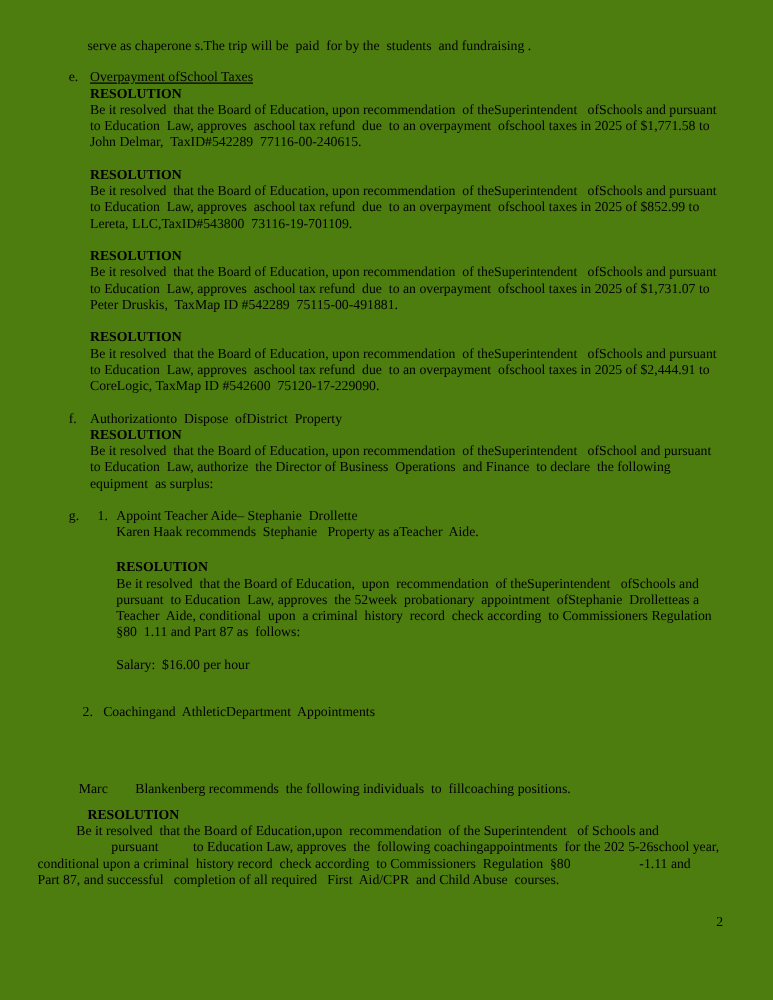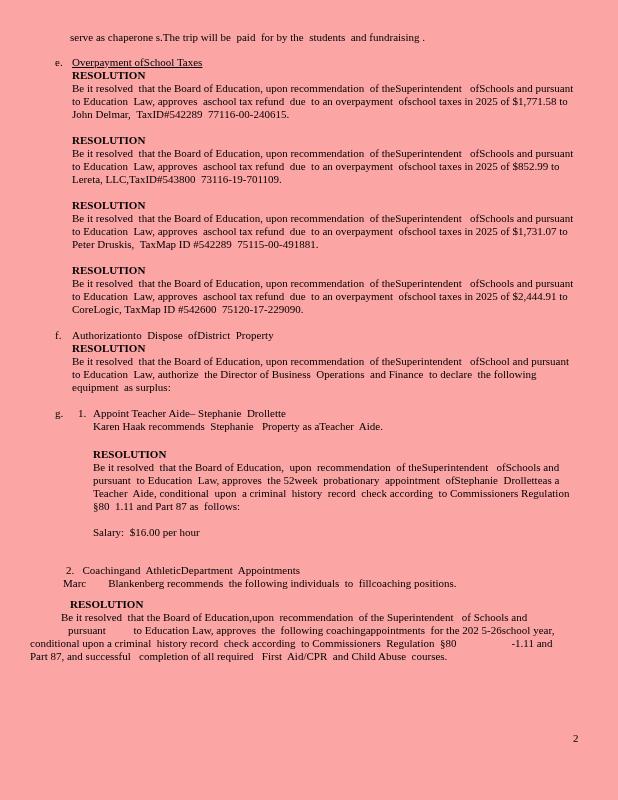--- a/index.html
+++ b/index.html
@@ -1,19 +1,19 @@
 <!DOCTYPE html>
 <html><head>
 <meta charset="utf-8">
 <style>
   html,body { margin:0; padding:0; background:#ffffff; }
   .page {
     position:relative;
     width:618px; height:800px;
-    background:#fca5a5;
+    background:#4d7c0f;
     color:#000000;
     font-family:"Liberation Serif","DejaVu Serif",serif;
     font-size:11px;
     line-height:13px;
     box-sizing:border-box;
     padding-top:31px;
     overflow:hidden;
   }
   .t { white-space:pre-wrap; }
   .pre { white-space:pre; }
@@ -24,24 +24,24 @@
   .u { text-decoration:underline; }
   .intro { margin:0 38px 12px 70px; }
   .sec-e-row, .sec-f-row, .sec-g-row { margin-left:55px; margin-right:38px; }
   .sec-e-row .marker, .sec-f-row .marker, .sec-g-row .marker { width:17px; }
   .res-block { margin-bottom:13px; }
   .bullet-line { margin-left:35px; margin-bottom:13px; }
   .item1-row { margin-left:6px; }
   .item1-row .marker { width:15px; }
   .gap-sm { margin-top:15px; }
   .item2-line { margin-left:-6px; margin-top:25px; }
-  .marc-line { margin-left:-9px; }
+  .marc-line { margin-left:-9px;margin-top:48px; }
   .final-res-label { margin-left:70px; margin-top:8px; }
   .final-line-1 { margin-left:61px; }
-  .final-line-2 { margin-left:68px; }
+  .final-line-2 { margin-left:89px; }
   .final-line-3 { margin-left:30px; }
   .final-line-4 { margin-left:30px; }
   .page-num { position:absolute; left:573px; top:732px; }
 </style>
 </head>
 <body>
 
 <div class="page">
 
   <p class="intro t">serve as chaperone s.The trip will be  paid  for by the  students  and fundraising .</p>

